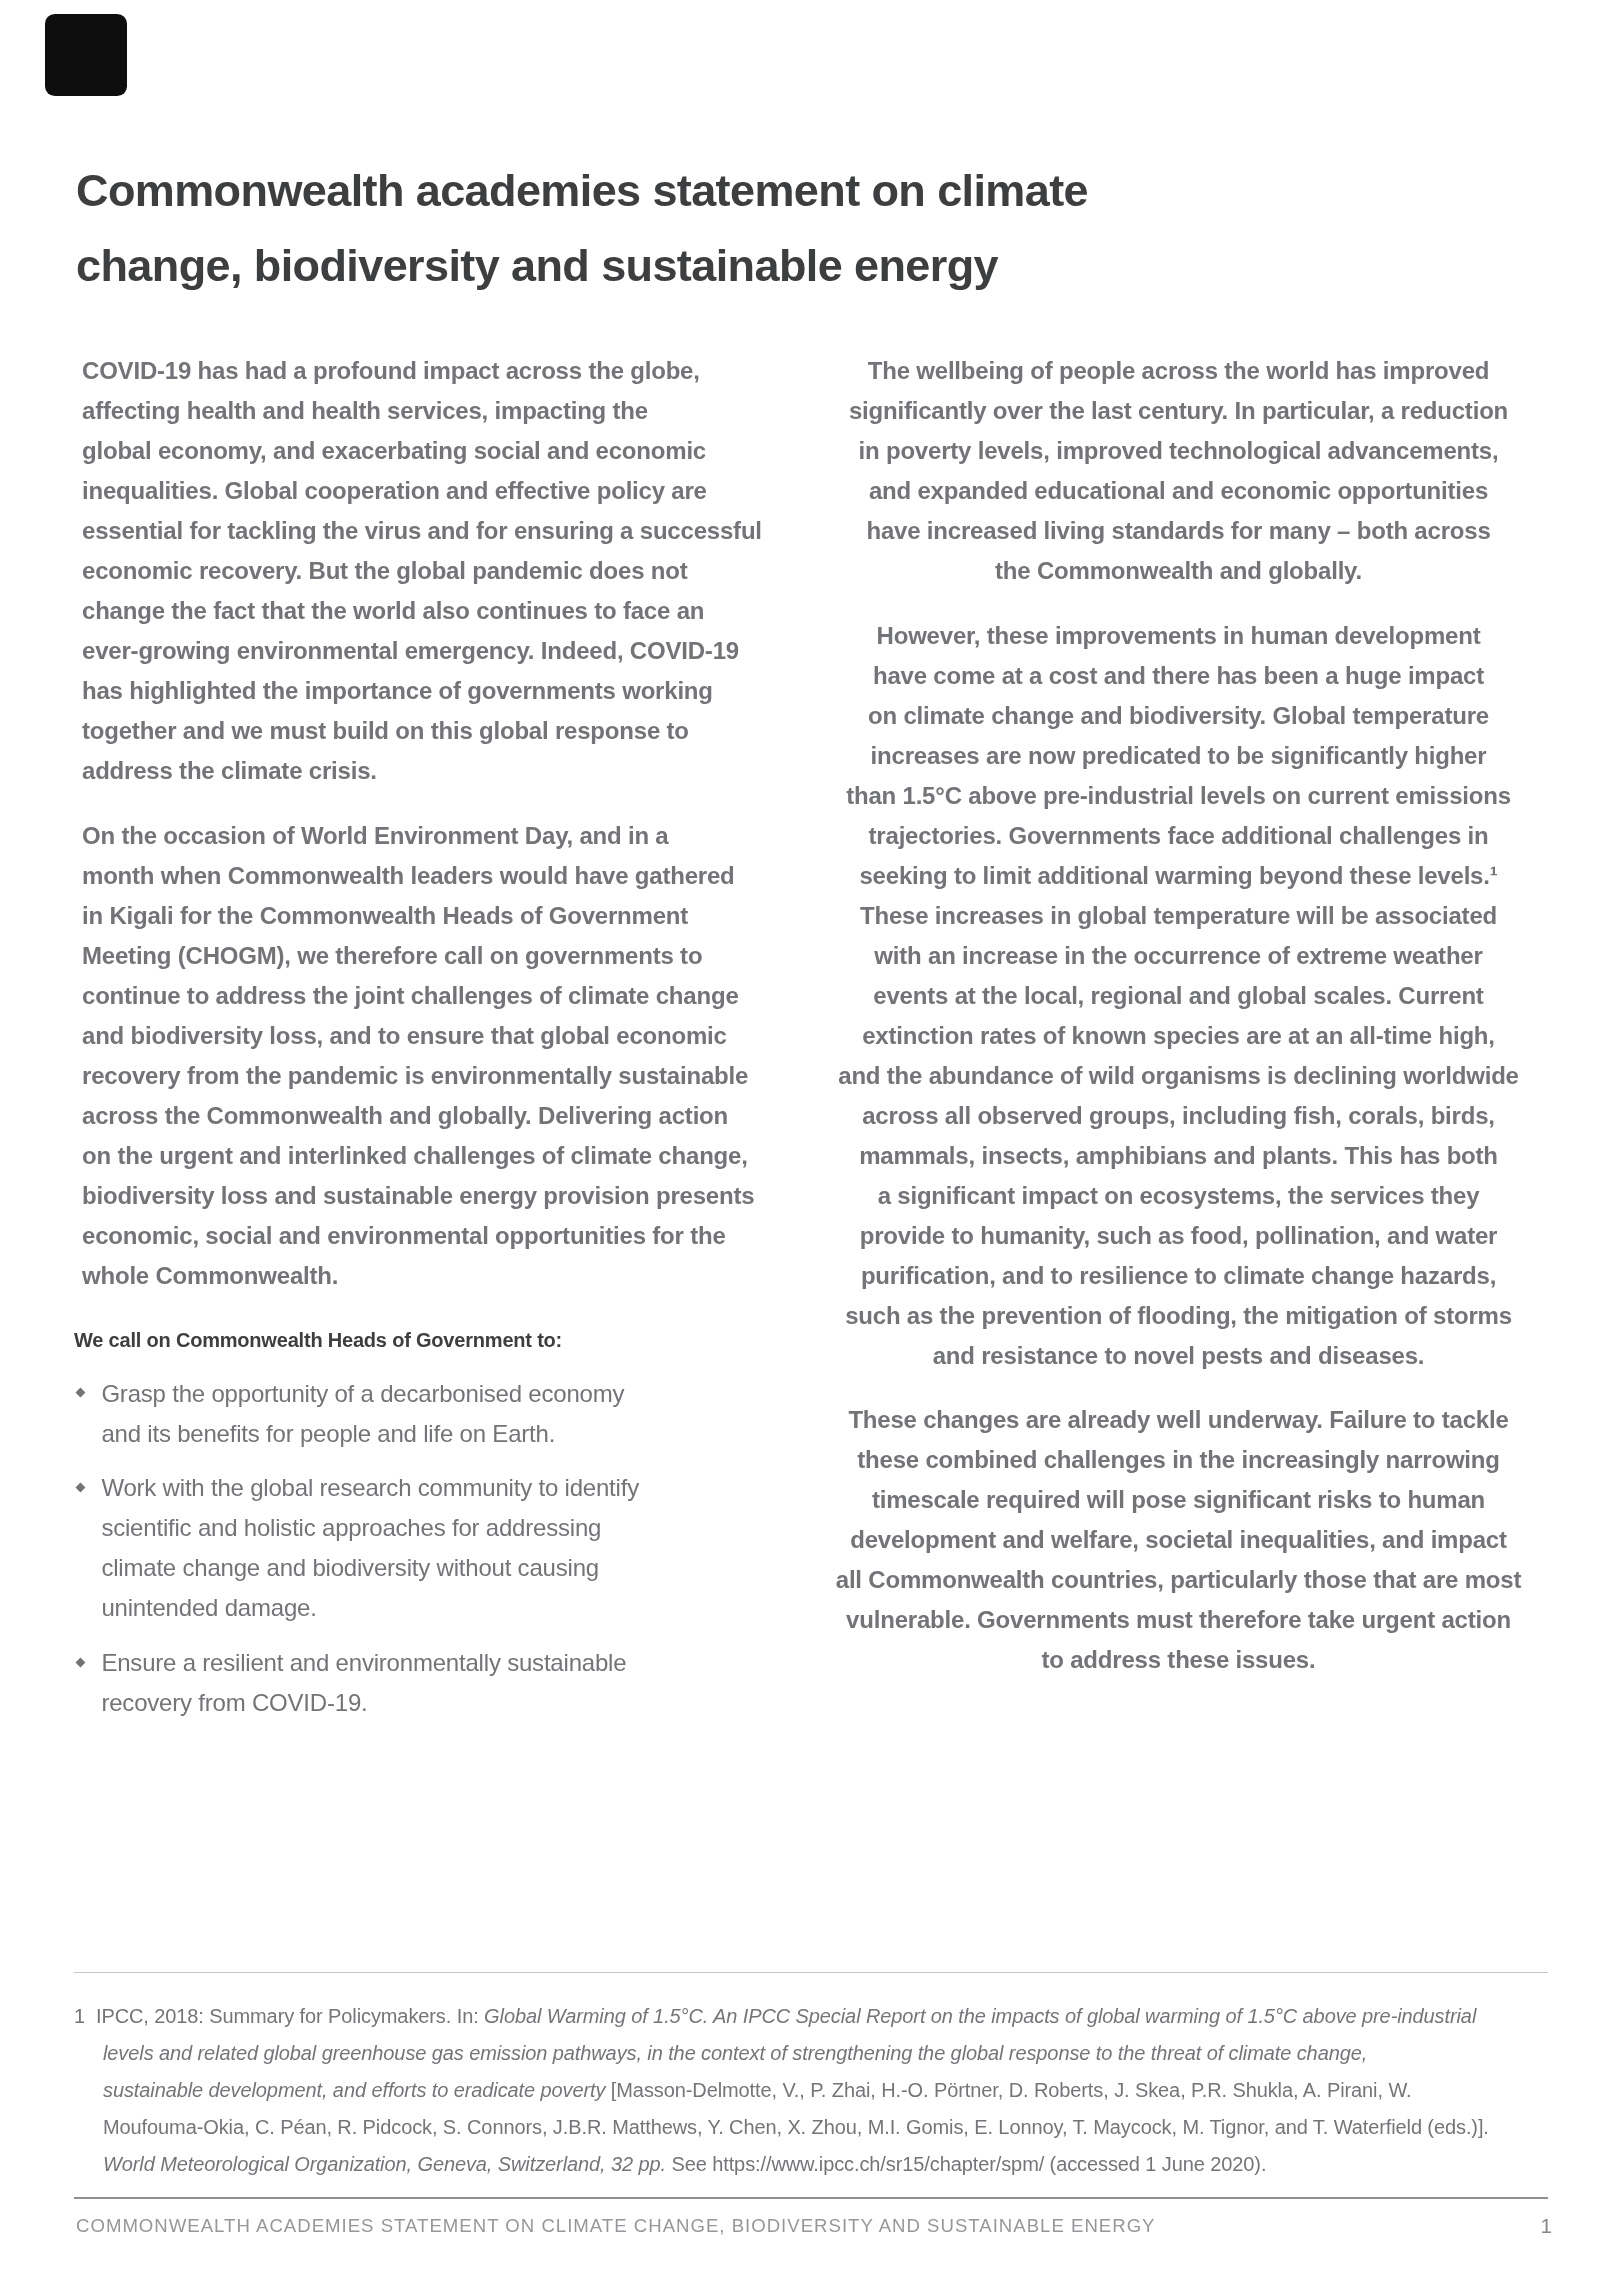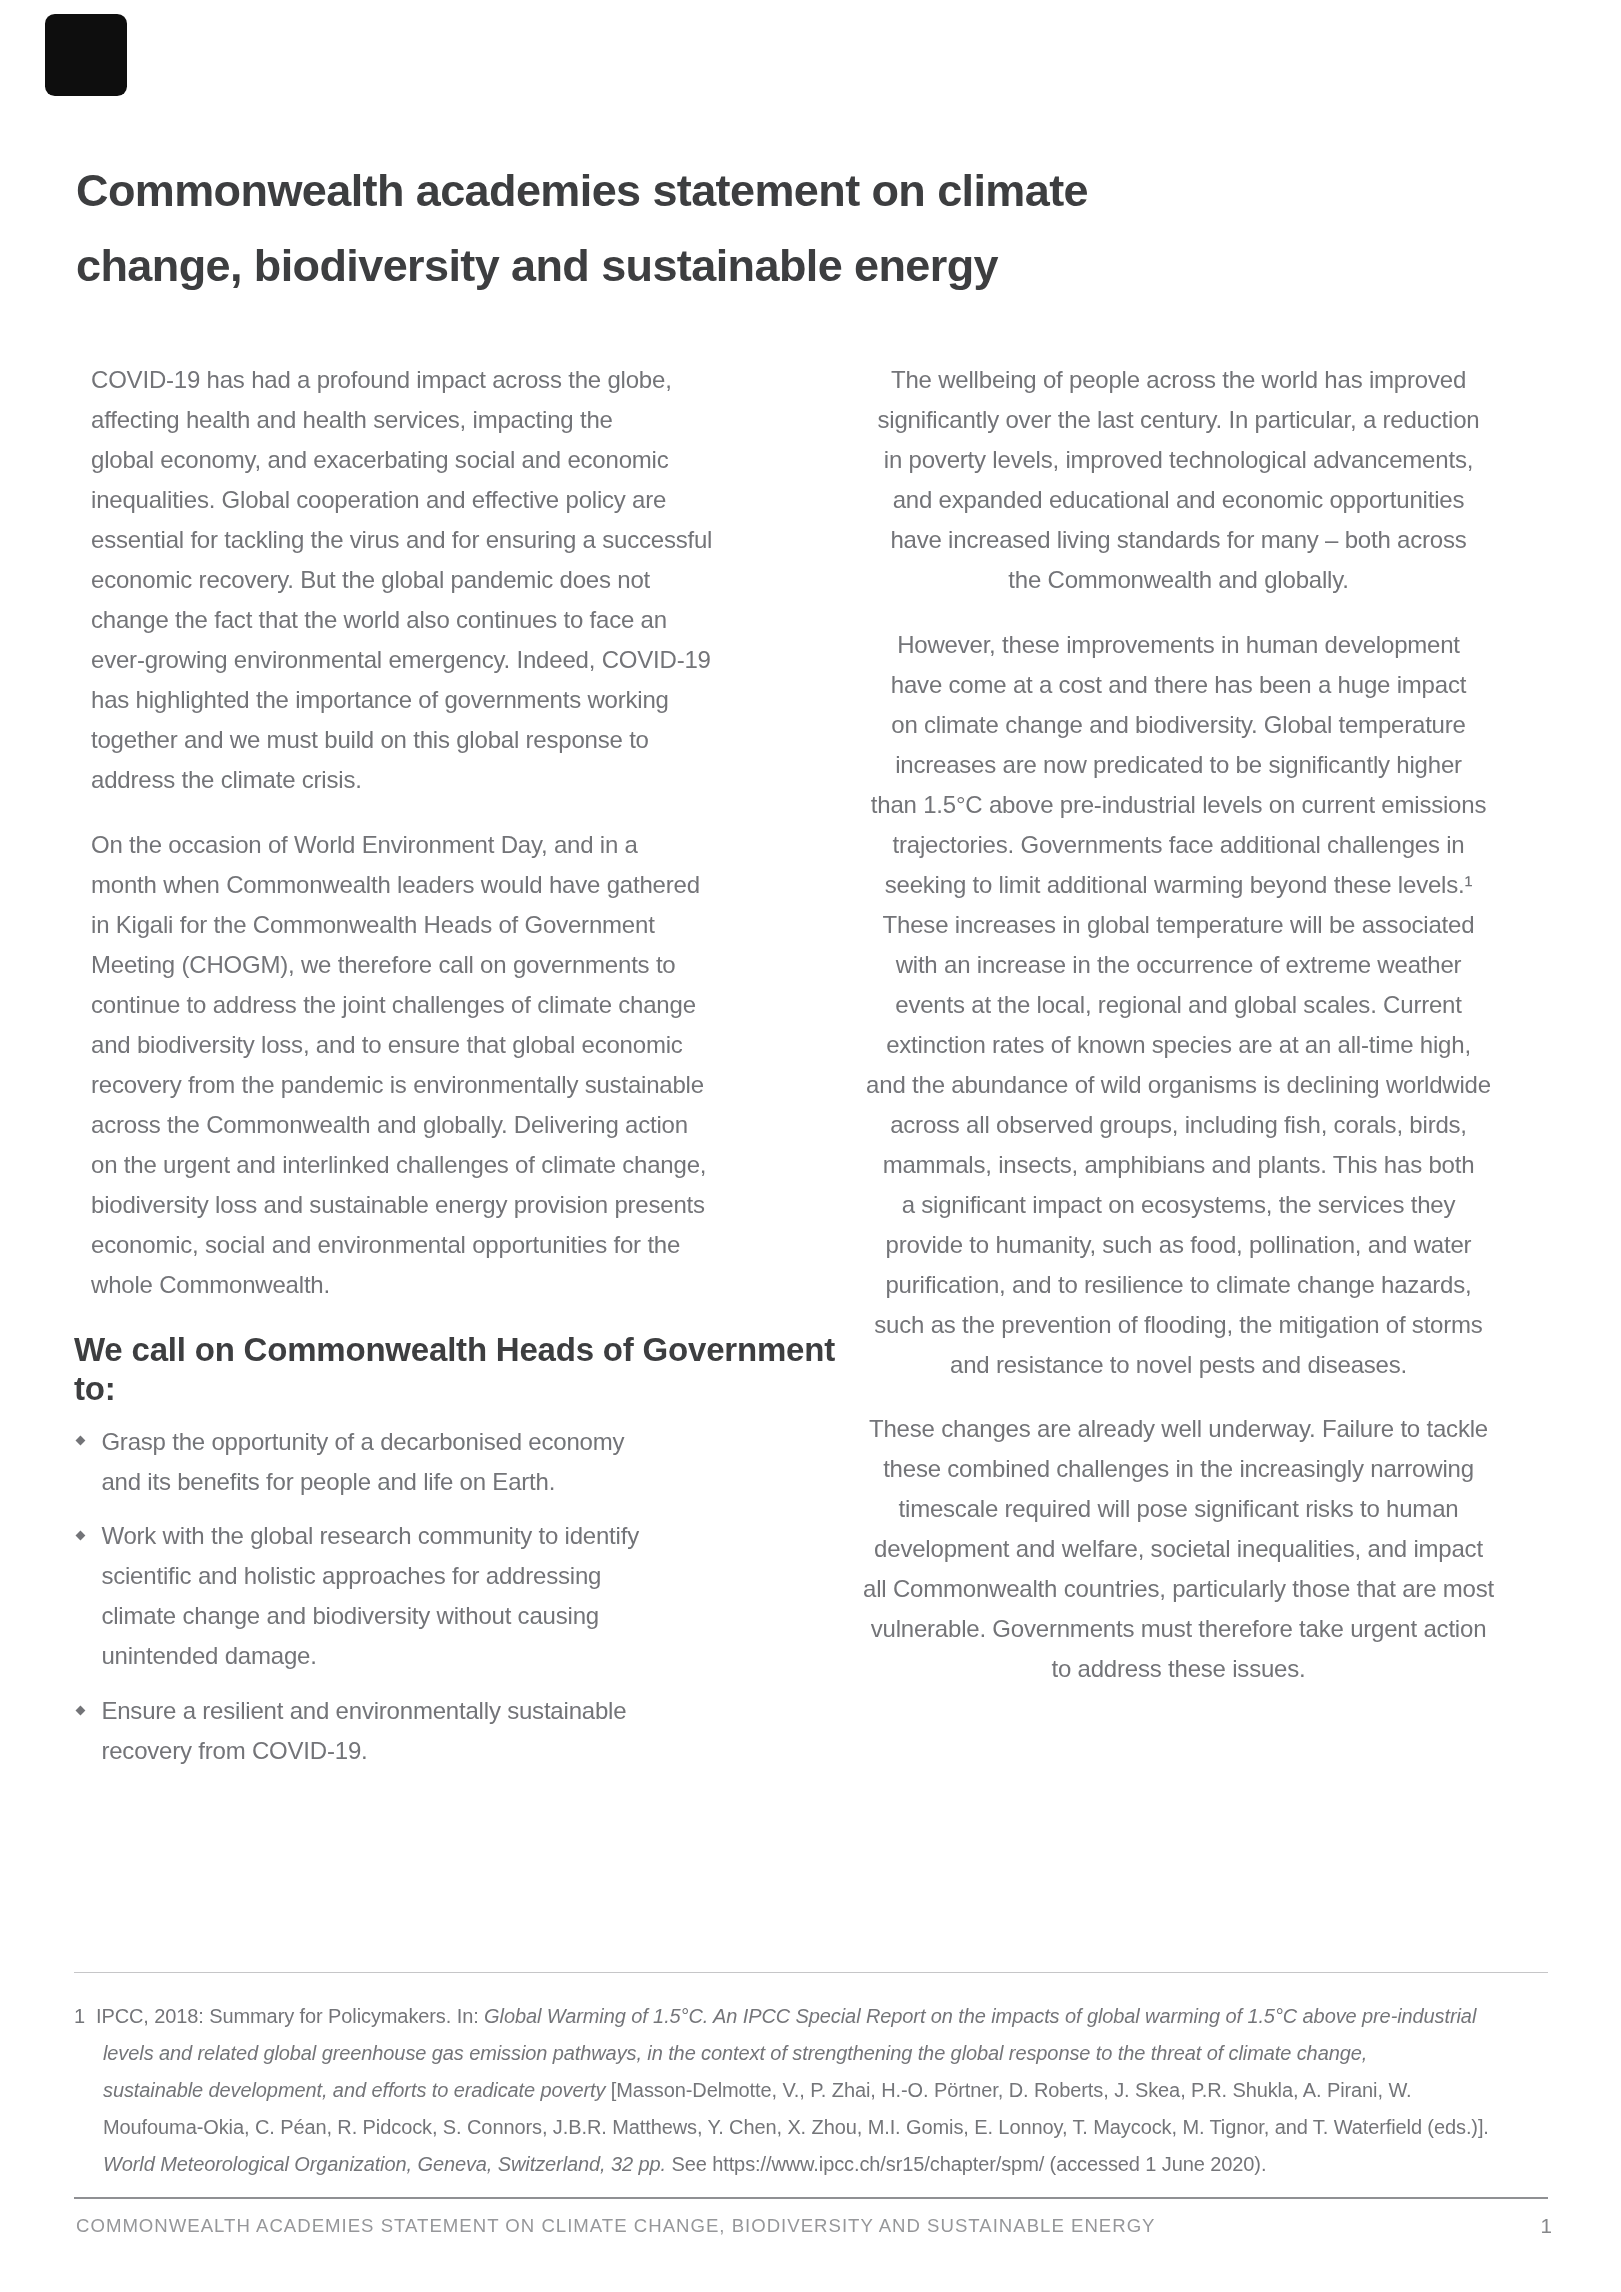--- a/index.html
+++ b/index.html
@@ -13,26 +13,26 @@
   }
   .title{
     position:absolute;left:76px;top:123px;width:1529px;
     font-size:45px;line-height:75px;font-weight:700;color:#3d3e40;
     letter-spacing:-0.6px;white-space:pre-line;
   }
   .col{
     position:absolute;top:343px;
     font-size:24px;line-height:40px;color:#737478;letter-spacing:-0.2px;
   }
-  .col p{margin:17px;white-space:pre-line;}
+  .col p{margin:8px;white-space:pre-line;font-weight:bold;}
   .col p + p{margin-top:24.5px;}
   .col1{left:74px;width:784px;}
   .col2{left:796px;width:765px;text-align:center;}
   .call{
-    margin:25.5px 0 0 0;font-size:33px;line-height:39px;font-weight:700;
+    margin:25.5px 0 0 0;font-size:20px;line-height:39px;font-weight:700;
     color:#3d3e40;letter-spacing:-0.2px;
   }
   .bullets{list-style:none;margin:13.7px 0 0 0;padding:0;}
   .bullets li{position:relative;padding-left:27.4px;}
   .bullets li + li{margin-top:14.7px;}
   .blt{
     position:absolute;left:2.9px;top:15.7px;width:6.9px;height:6.9px;
     background:#737478;transform:rotate(45deg);
   }
   .btxt{white-space:pre-line;}

